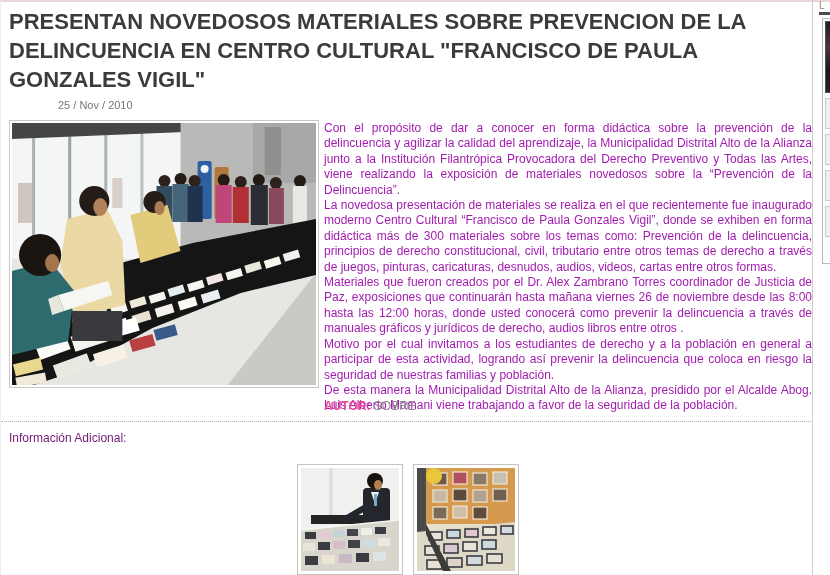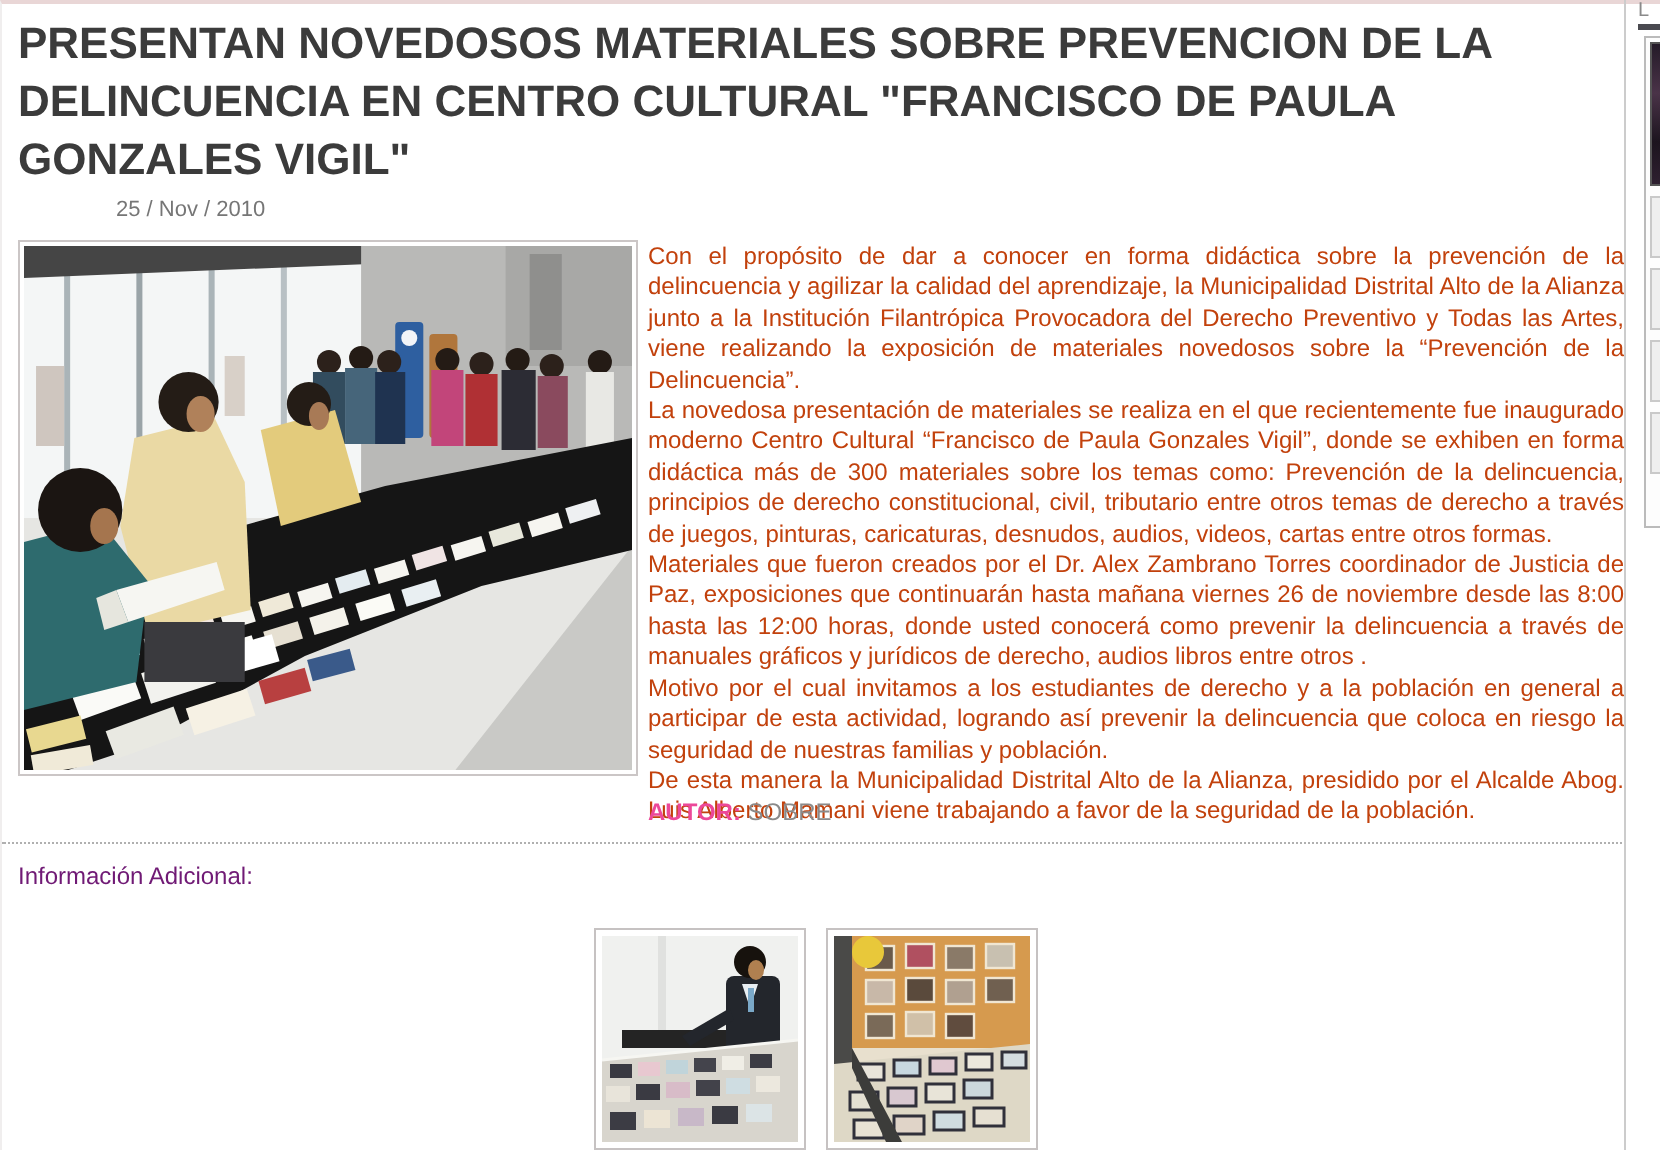--- a/index.html
+++ b/index.html
@@ -27,21 +27,21 @@
   }
   .photo-box {
     position:absolute; left:8px; top:118px;
     width:310px; height:268px;
     border:1px solid #cbc6c6; background:#fff; padding:2px;
     cursor:pointer;
   }
   .photo-box svg { width:100%; height:100%; display:block; }
   .body-col {
     position:absolute; left:323px; top:119px; width:488px;
-    font-size:12px; color:#c2410c; line-height:15.4px;
+    font-size:12px; color:#a21caf; line-height:15.4px;
     text-align:justify;
   }
   .body-col p { margin:0; }
   .author {
     position:absolute; left:323px; top:397px;
     font-size:12px; color:#8a8a8a;
   }
   .author .lbl { font-weight:bold; color:#ec4899; }
   .dotted-sep {
     position:absolute; left:0; top:419px; width:812px; height:0;

